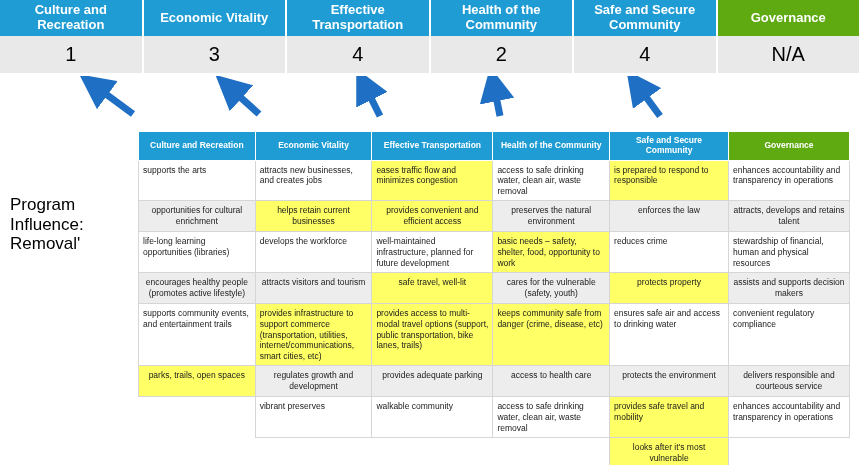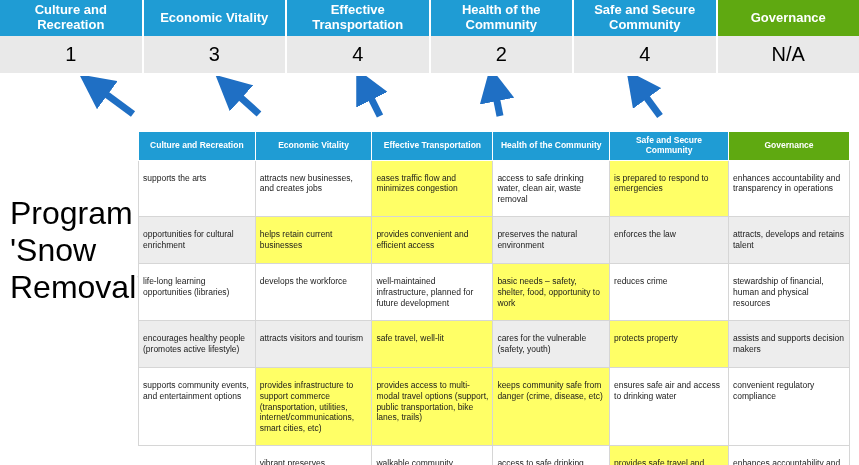--- a/index.html
+++ b/index.html
@@ -76,21 +76,21 @@
     width: 859px;
     height: 58px;
   }
 
   
   #left-label {
     position: absolute;
     left: 10px;
     top: 195px;
     width: 125px;
-    font-size: 32px;
+    font-size: 17px;
     color: #000000;
     line-height: 1.16;
     text-align: left;
   }
 
   
   #matrix {
     position: absolute;
     left: 138px;
     top: 131px;
@@ -106,27 +106,27 @@
     text-align: center;
     padding: 4px 3px;
     border: 1px solid #ffffff;
     line-height: 1.15;
   }
   #matrix th.gov { background: #5fa911; }
   #matrix td {
     font-size: 8.5px;
     color: #1a1a1a;
     vertical-align: top;
-    padding: 12px 4px;
+    padding: 4px 4px;
     border: 1px solid #d6d6d6;
     line-height: 1.25;
     background: #ffffff;
     height: 22px;
   }
-  #matrix tr.alt td { background: #ededed; }
+  #matrix tr.alt td { background: #ededed; text-align: center; }
   #matrix td.hl { background: #ffff66 !important; }
   #matrix td.empty { background: #ffffff !important; border: none; }
   #matrix tr.alt td.empty { background: #ffffff !important; }
 </style>
 </head>
 <body>
 
 <div id="top-band">
   <div class="top-head">Culture and Recreation</div>
   <div class="top-head">Economic Vitality</div>
@@ -157,21 +157,21 @@
       <line x1="259" y1="38" x2="230" y2="12"></line>
       <line x1="380" y1="40" x2="365" y2="10"></line>
       <line x1="500" y1="40" x2="494" y2="10"></line>
       <line x1="660" y1="40" x2="638" y2="10"></line>
     </g>
   </svg>
 </div>
 
 <div id="left-label">
   <div>Program</div>
-  <div>'Snow</div>
+  <div>Influence:</div>
   <div>Removal'</div>
 </div>
 
 <table id="matrix">
   <colgroup>
     <col style="width:108px">
     <col style="width:108px">
     <col style="width:112px">
     <col style="width:108px">
     <col style="width:110px">
@@ -186,21 +186,21 @@
       <th>Safe and Secure Community</th>
       <th class="gov">Governance</th>
     </tr>
   </thead>
   <tbody id="matrix-body">
       <tr>
         <td>supports the arts</td>
         <td>attracts new businesses, and creates jobs</td>
         <td class="hl">eases traffic flow and minimizes congestion</td>
         <td>access to safe drinking water, clean air, waste removal</td>
-        <td class="hl">is prepared to respond to emergencies</td>
+        <td class="hl">is prepared to respond to responsible</td>
         <td>enhances accountability and transparency in operations</td>
       </tr>
       <tr class="alt">
         <td>opportunities for cultural enrichment</td>
         <td class="hl">helps retain current businesses</td>
         <td class="hl">provides convenient and efficient access</td>
         <td>preserves the natural environment</td>
         <td>enforces the law</td>
         <td>attracts, develops and retains talent</td>
       </tr>
@@ -214,27 +214,35 @@
       </tr>
       <tr class="alt">
         <td>encourages healthy people (promotes active lifestyle)</td>
         <td>attracts visitors and tourism</td>
         <td class="hl">safe travel, well-lit</td>
         <td>cares for the vulnerable (safety, youth)</td>
         <td class="hl">protects property</td>
         <td>assists and supports decision makers</td>
       </tr>
       <tr>
-        <td>supports community events, and entertainment options</td>
+        <td>supports community events, and entertainment trails</td>
         <td class="hl">provides infrastructure to support commerce (transportation, utilities, internet/communications, smart cities, etc)</td>
         <td class="hl">provides access to multi-modal travel options (support, public transportation, bike lanes, trails)</td>
         <td class="hl">keeps community safe from danger (crime, disease, etc)</td>
         <td>ensures safe air and access to drinking water</td>
         <td>convenient regulatory compliance</td>
       </tr>
+      <tr class="alt">
+        <td class="hl">parks, trails, open spaces</td>
+        <td>regulates growth and development</td>
+        <td>provides adequate parking</td>
+        <td>access to health care</td>
+        <td>protects the environment</td>
+        <td>delivers responsible and courteous service</td>
+      </tr>
       <tr>
         <td class="empty"></td>
         <td>vibrant preserves</td>
         <td>walkable community</td>
         <td>access to safe drinking water, clean air, waste removal</td>
         <td class="hl">provides safe travel and mobility</td>
         <td>enhances accountability and transparency in operations</td>
       </tr>
       <tr class="alt">
         <td class="empty"></td>

